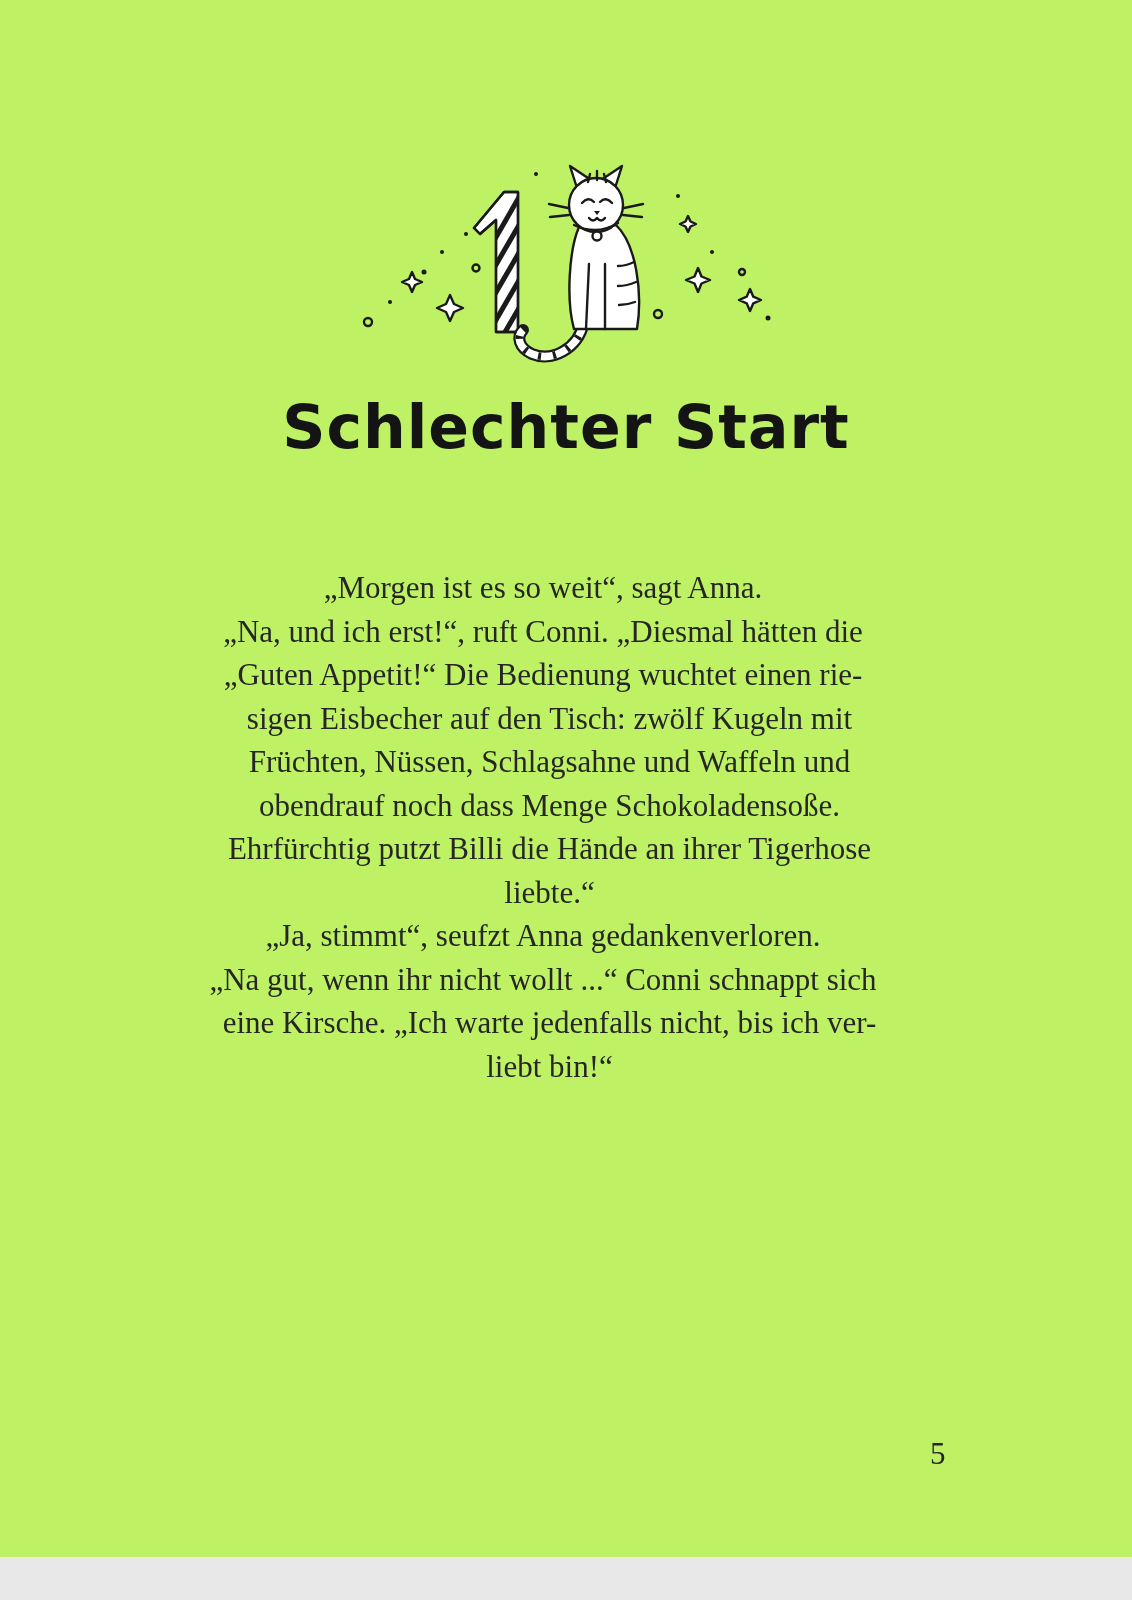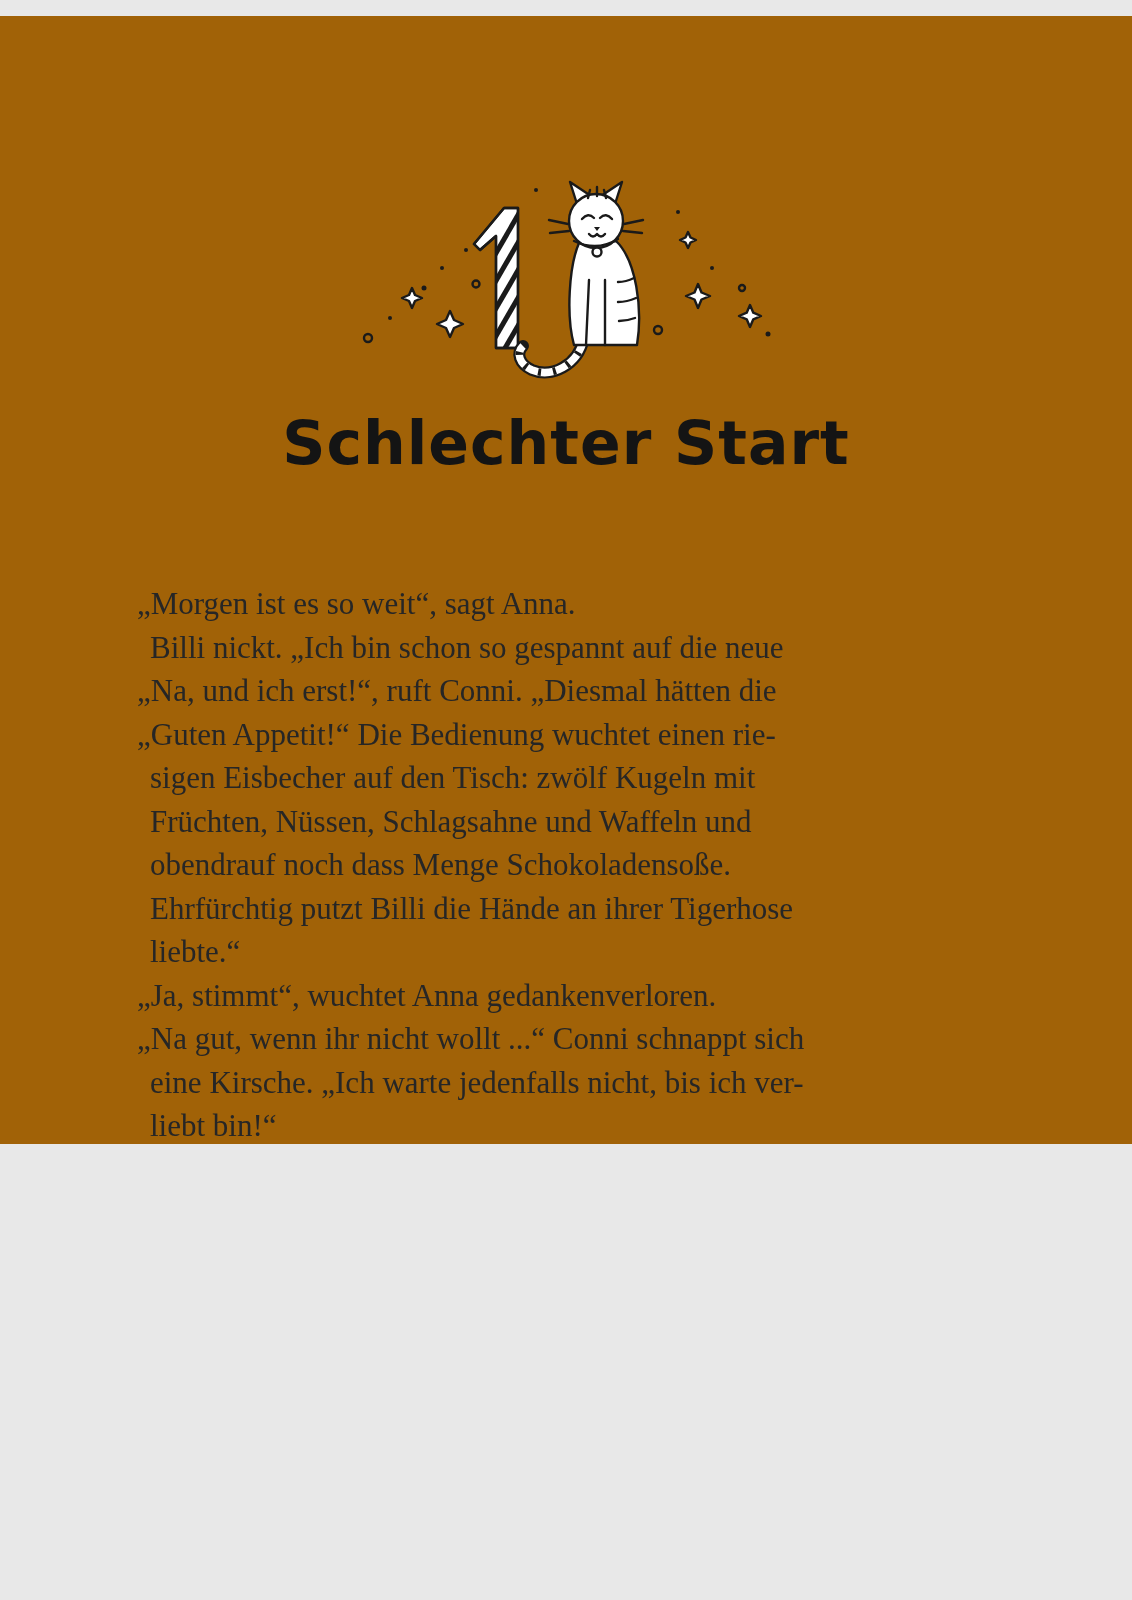--- a/index.html
+++ b/index.html
@@ -1,21 +1,21 @@
 <!DOCTYPE html>
 <html><head>
 <meta charset="utf-8">
 <style>
   html, body { margin: 0; padding: 0; background: #e8e8e8; }
   .page {
     position: relative;
     width: 1132px;
-    height: 1128px;
-    margin: 16px auto;
-    background: #a16207;
+    height: 1557px;
+    margin: 0 auto;
+    background: #bef264;
     font-family: "Liberation Serif", serif;
     color: #262626;
     overflow: hidden;
   }
   .illustration {
     position: absolute;
     top: 132px;
     left: 50%;
     transform: translateX(-50%);
   }
@@ -31,20 +31,21 @@
     letter-spacing: 1px;
     color: #141414;
   }
   .body-text {
     position: absolute;
     top: 566px;
     left: 137px;
     width: 812px;
     font-size: 31px;
     line-height: 43.5px;
+    text-align: center;
   }
   .line { padding-left: 13px; white-space: nowrap; }
   .line.hang { padding-left: 0; }
   .page-number {
     position: absolute;
     top: 1436px;
     left: 930px;
     font-size: 31px;
     color: #262626;
   }
@@ -126,29 +127,28 @@
       <circle class="fb" cx="366" cy="120" r="2"></circle>
       <circle class="fb" cx="422" cy="186" r="2.5"></circle>
       <circle class="fb" cx="190" cy="42" r="2"></circle>
     </svg>
   </div>
 
   <div class="chapter-title">Schlechter Start</div>
 
   <div class="body-text">
       <div class="line hang">„Morgen ist es so weit“, sagt Anna.</div>
-      <div class="line">Billi nickt. „Ich bin schon so gespannt auf die neue</div>
       <div class="line hang">„Na, und ich erst!“, ruft Conni. „Diesmal hätten die</div>
       <div class="line hang">„Guten Appetit!“ Die Bedienung wuchtet einen rie-</div>
       <div class="line">sigen Eisbecher auf den Tisch: zwölf Kugeln mit</div>
       <div class="line">Früchten, Nüssen, Schlagsahne und Waffeln und</div>
       <div class="line">obendrauf noch dass Menge Schokoladensoße.</div>
       <div class="line">Ehrfürchtig putzt Billi die Hände an ihrer Tigerhose</div>
       <div class="line">liebte.“</div>
-      <div class="line hang">„Ja, stimmt“, wuchtet Anna gedankenverloren.</div>
+      <div class="line hang">„Ja, stimmt“, seufzt Anna gedankenverloren.</div>
       <div class="line hang">„Na gut, wenn ihr nicht wollt ...“ Conni schnappt sich</div>
       <div class="line">eine Kirsche. „Ich warte jedenfalls nicht, bis ich ver-</div>
       <div class="line">liebt bin!“</div>
     </div>
 
   <div class="page-number">5</div>
 
 </div>
 
 </body></html>

